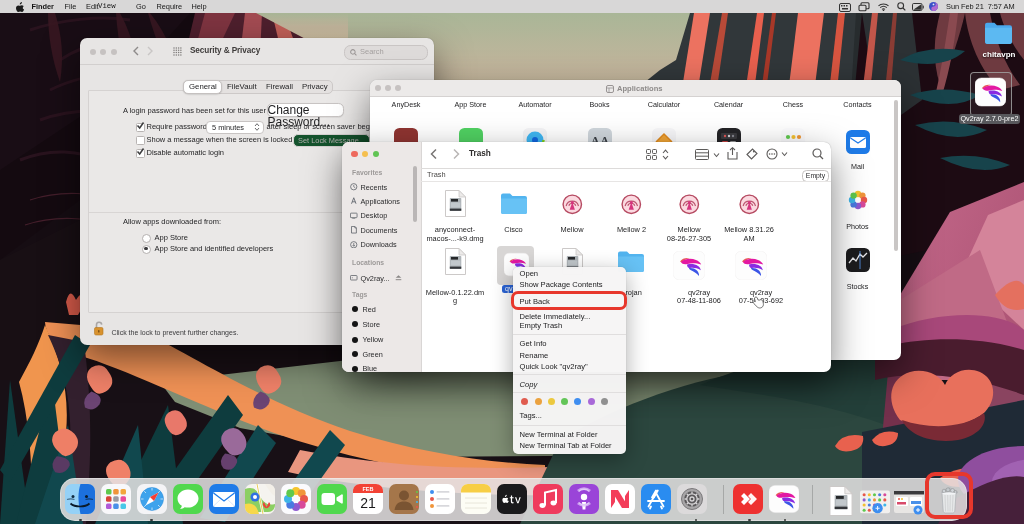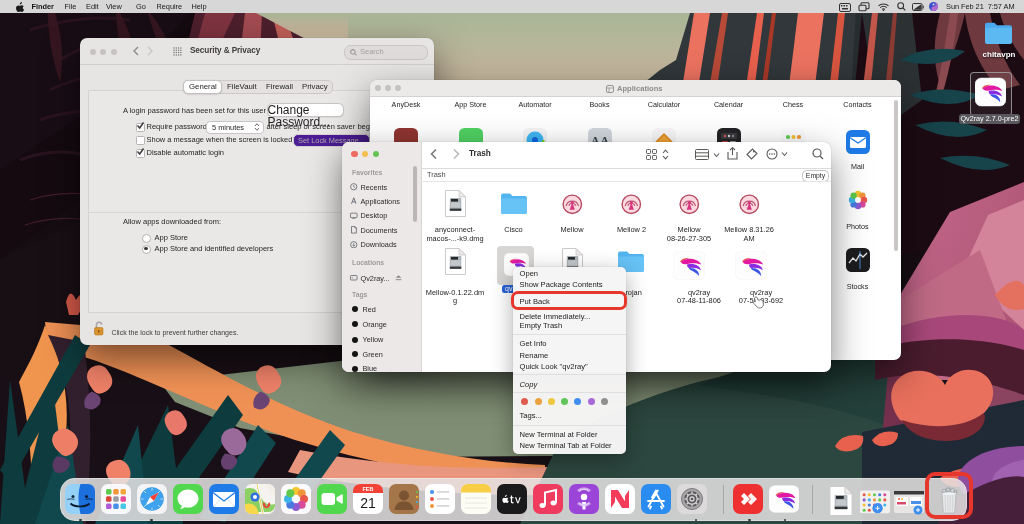--- a/index.html
+++ b/index.html
@@ -195,21 +195,21 @@
   <path d="M66,302 q4,-16 10,-2 q7,-12 9,3 l-7,12 -9,0 z" fill="#d85b4a"></path>
 </svg>
 
 <div id="menubar">
   <svg class="mi" style="left:15px;top:1.5px" width="10" height="11" viewBox="0 0 10 11">
         <path d="M6.4,1.7c0.4-0.5,0.7-1.2,0.6-1.7C6.5,0,5.8,0.3,5.4,0.8C5,1.3,4.7,2,4.8,2.5C5.4,2.6,6,2.2,6.4,1.7z M7.8,5.9c0-1.1,0.9-1.7,0.9-1.7S8,3.3,6.9,3.3c-0.8,0-1.5,0.5-1.9,0.5c-0.4,0-1-0.4-1.7-0.4C2.1,3.4,1,4.4,1,6.2c0,1.8,1.3,3.8,2.3,3.8c0.5,0,1.2-0.5,1.9-0.5c0.7,0,1.2,0.5,1.8,0.5c1,0,2-1.9,2-2.7C8.9,7.2,7.8,7,7.8,5.9z" fill="#1a1a1a"></path>
       </svg>
   <span class="mi" style="left:31.5px;font-weight:bold;">Finder</span>
   <span class="mi" style="left:64.5px;">File</span>
   <span class="mi" style="left:86px;">Edit</span>
-  <span class="mi" style="left:106px;">View</span>
+  <span class="mi" style="left:98px;font-family:Liberation Mono, monospace;">View</span>
   <span class="mi" style="left:136px;">Go</span>
   <span class="mi" style="left:156.5px;">Require</span>
   <span class="mi" style="left:191.5px;">Help</span>
 
   <svg class="mi" style="left:839px;top:2.5px" width="12" height="9" viewBox="0 0 12 9">
         <rect x="0.5" y="0.5" width="11" height="8" rx="1.5" fill="none" stroke="#333" stroke-width="1"></rect>
         <g fill="#333">
           <rect x="2" y="2" width="1.5" height="1.5"></rect>
           <rect x="4.5" y="2" width="1.5" height="1.5"></rect>
           <rect x="7" y="2" width="1.5" height="1.5"></rect>
@@ -300,21 +300,21 @@
   <span class="abs" style="left:66.5px;top:84px;font-size:7.5px;color:#1f1f21;">Require password</span>
   <div class="abs" style="left:126px;top:82.5px;width:56px;height:11px;background:#fff;border:0.5px solid #c8c4c3;border-radius:4px;">
     <span class="abs" style="left:5px;top:1px;font-size:7.4px;color:#1f1f21;">5 minutes</span>
     <svg class="abs" style="left:47px;top:1.5px" width="6" height="8" viewBox="0 0 6 8">
           <path d="M1,3 L3,0.7 L5,3 M1,5 L3,7.3 L5,5" stroke="#6a6a6c" stroke-width="1" fill="none"></path>
         </svg>
   </div>
   <span class="abs" style="left:186.5px;top:84px;font-size:7.5px;color:#1f1f21;white-space:nowrap;">after sleep or screen saver begins</span>
   <div class="abs" style="left:56px;top:97.5px;width:7px;height:7px;background:#fff;border:0.5px solid #b8b4b3;border-radius:1.5px;"></div>
   <span class="abs" style="left:66.5px;top:97px;font-size:7.5px;color:#1f1f21;">Show a message when the screen is locked</span>
-  <div class="abs" style="left:213px;top:95.5px;width:75px;height:11.5px;background:#4c1d95;border:0.5px solid #d6d2d1;border-radius:5px;text-align:center;font-size:7.4px;color:#b2aead;line-height:11.5px;">Set Lock Message...</div>
+  <div class="abs" style="left:213px;top:95.5px;width:75px;height:11.5px;background:#14532d;border:0.5px solid #d6d2d1;border-radius:5px;text-align:center;font-size:7.4px;color:#b2aead;line-height:11.5px;">Set Lock Message...</div>
   <div class="abs" style="left:56px;top:110.5px;width:7px;height:7px;background:#fff;border:0.5px solid #b8b4b3;border-radius:1.5px;"></div>
   <svg class="abs" style="left:56px;top:109px" width="9" height="9" viewBox="0 0 9 9">
         <path d="M1.5,4.5 L3.7,7 L7.5,1.5" stroke="#3c3c3e" stroke-width="1.5" fill="none"></path>
       </svg>
   <span class="abs" style="left:66.5px;top:110px;font-size:7.5px;color:#1f1f21;">Disable automatic login</span>
 
   <span class="abs" style="left:43px;top:178.5px;font-size:7.5px;color:#1f1f21;">Allow apps downloaded from:</span>
   <div class="abs" style="left:62px;top:195.5px;width:7px;height:7px;background:#fff;border:0.5px solid #b4b0af;border-radius:50%;"></div>
   <span class="abs" style="left:74.5px;top:194.5px;font-size:7.5px;color:#1f1f21;">App Store</span>
   <div class="abs" style="left:62px;top:206.5px;width:7px;height:7px;background:#fff;border:0.5px solid #b4b0af;border-radius:50%;"></div>
@@ -451,21 +451,21 @@
       </svg>
   <div class="abs sbit" style="left:18.5px;top:131.8px;">Qv2ray...</div>
   <svg class="abs" style="left:53px;top:132.8px;" width="7" height="7" viewBox="0 0 10 10">
         <path d="M1,4 L9,4 L5,0.5 Z" fill="#8a8786"></path>
         <rect x="1" y="6" width="8" height="1.4" fill="#8a8786"></rect>
       </svg>
   <div class="abs sbhead" style="left:10px;top:148.9px;">Tags</div>
   <div class="abs tagdot" style="left:9.5px;top:164.1px;"></div>
       <div class="abs sbit" style="left:20.5px;top:162.6px;">Red</div>
   <div class="abs tagdot" style="left:9.5px;top:179.3px;"></div>
-      <div class="abs sbit" style="left:20.5px;top:177.8px;">Orange</div>
+      <div class="abs sbit" style="left:20.5px;top:177.8px;">Store</div>
   <div class="abs tagdot" style="left:9.5px;top:194.5px;"></div>
       <div class="abs sbit" style="left:20.5px;top:193px;">Yellow</div>
   <div class="abs tagdot" style="left:9.5px;top:209.3px;"></div>
       <div class="abs sbit" style="left:20.5px;top:207.8px;">Green</div>
   <div class="abs tagdot" style="left:9.5px;top:223.7px;"></div>
       <div class="abs sbit" style="left:20.5px;top:222.2px;">Blue</div>
   <div class="abs" style="left:71px;top:24px;width:3.5px;height:56px;background:#a9a6a5;border-radius:2px;opacity:0.75;"></div>
 
   <svg class="abs" style="left:87px;top:6px" width="32" height="12" viewBox="0 0 32 12">
         <path d="M7,1.5 L2.5,6 L7,10.5" stroke="#787574" stroke-width="1.5" fill="none"></path>

